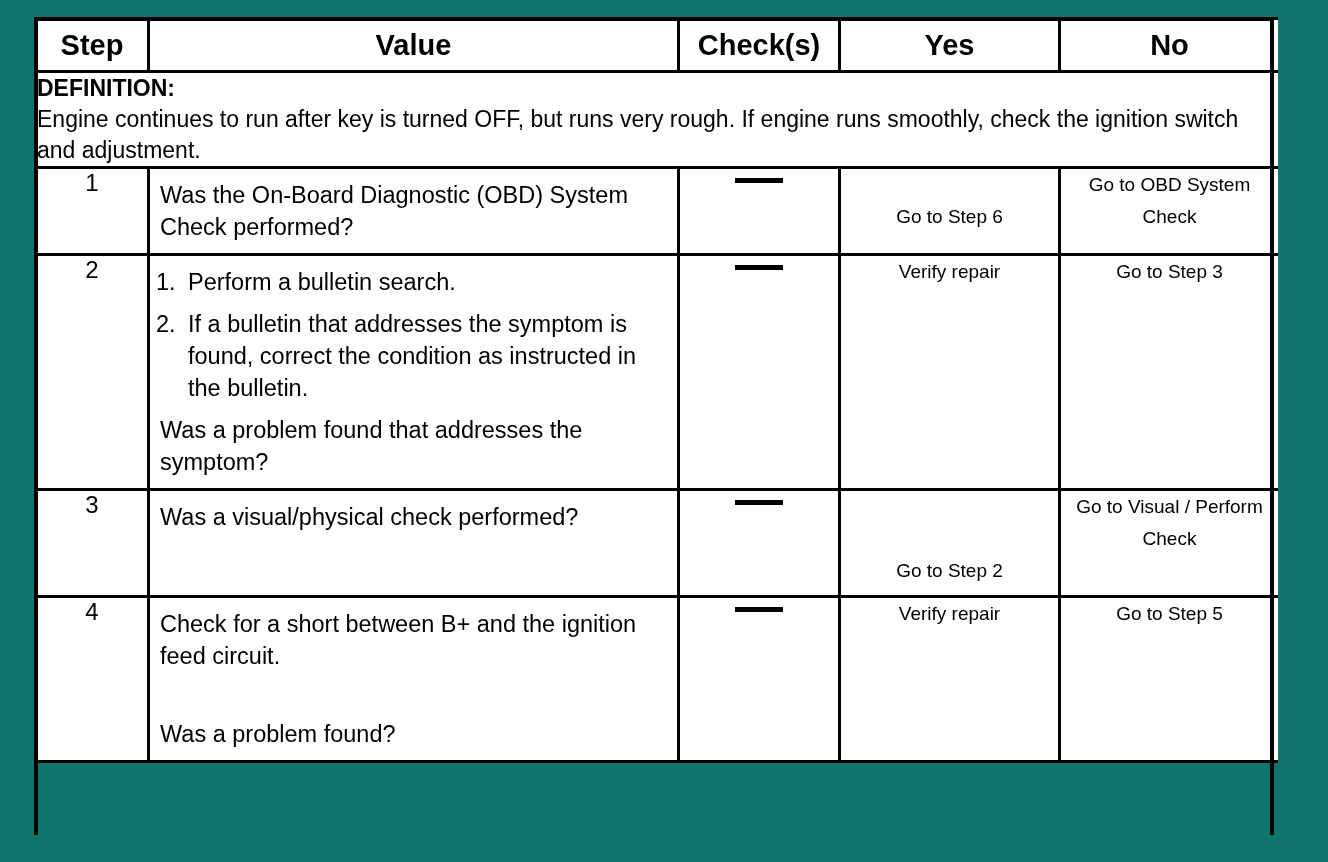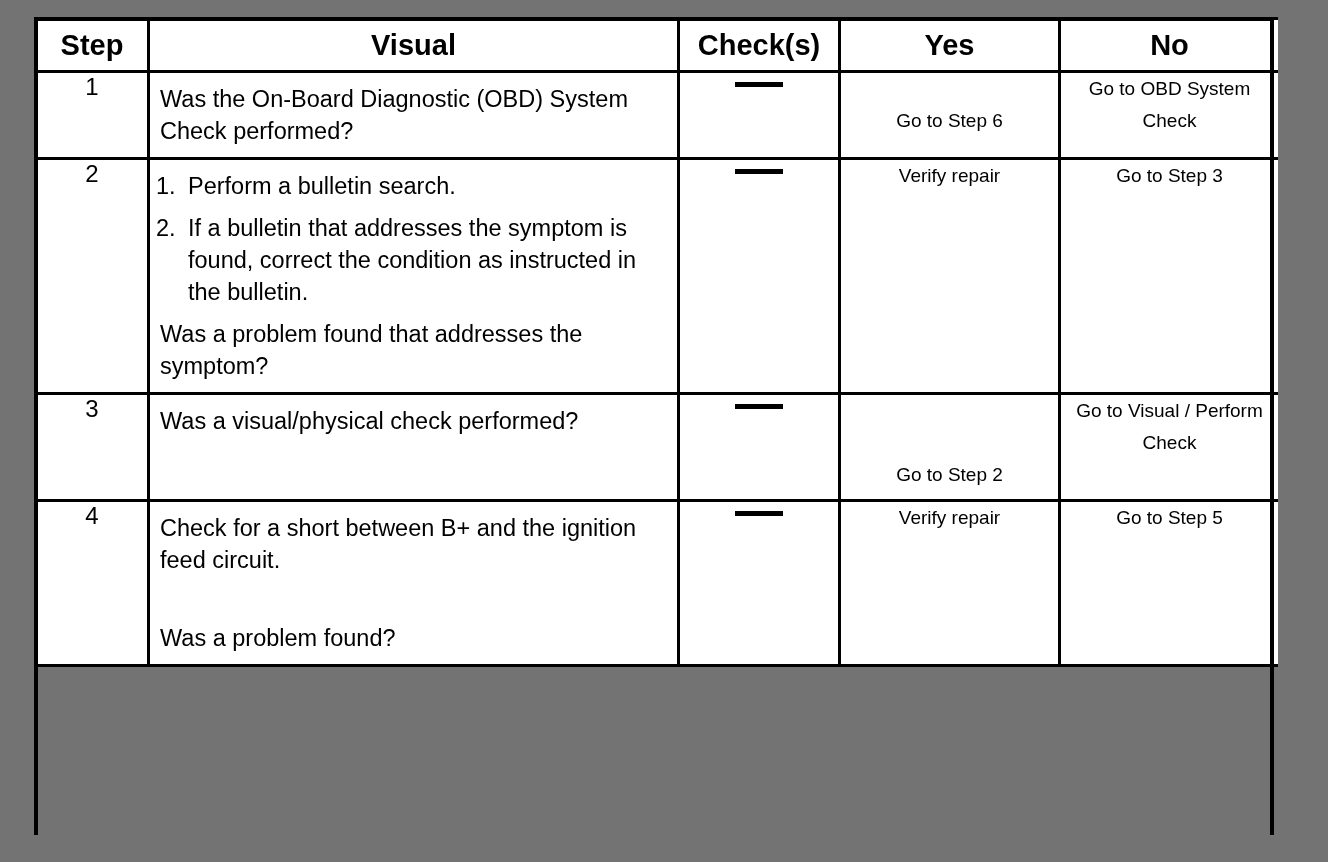--- a/index.html
+++ b/index.html
@@ -12,21 +12,21 @@
     height: 862px;
     overflow: hidden;
     font-family: "Liberation Sans", sans-serif;
     color: #000000;
   }
 
   .page {
     position: relative;
     width: 1328px;
     height: 862px;
-    background: #737373;
+    background: #0f766e;
   }
 
   
   .table-clip {
     position: absolute;
     left: 34px;
     top: 17px;
     width: 1244px;
     height: 818px;
     overflow: hidden;
@@ -161,26 +161,32 @@
         <col class="c-step">
         <col class="c-action">
         <col class="c-value">
         <col class="c-yes">
         <col class="c-no">
       </colgroup>
 
       <tbody>
           <tr>
         <th class="hdr-cell">Step</th>
-        <th class="hdr-cell">Visual</th>
+        <th class="hdr-cell">Value</th>
         <th class="hdr-cell">Check(s)</th>
         <th class="hdr-cell">Yes</th>
         <th class="hdr-cell">No</th>
       </tr>
 
+      <tr>
+        <td class="def-cell" colspan="5">
+          <span class="def-title">DEFINITION:</span>
+          <span class="def-body">Engine continues to run after key is turned OFF, but runs very rough. If engine runs smoothly, check the ignition switch and adjustment.</span>
+        </td>
+      </tr>
 
       <tr>
         <td class="step-cell">1</td>
         <td class="action-cell">
           <p>Was the On-Board Diagnostic (OBD) System Check performed?</p>
         </td>
         <td class="value-cell">
           <span class="dash"></span>
         </td>
         <td class="branch-cell branch-middle">

